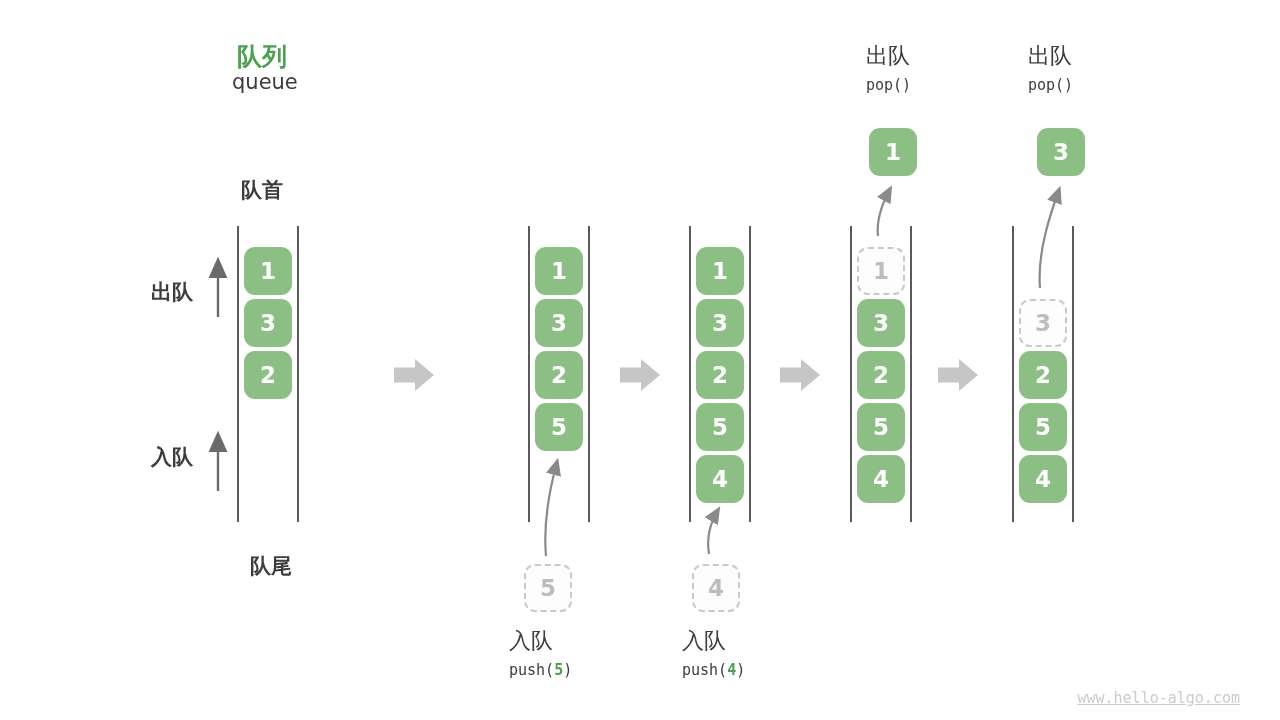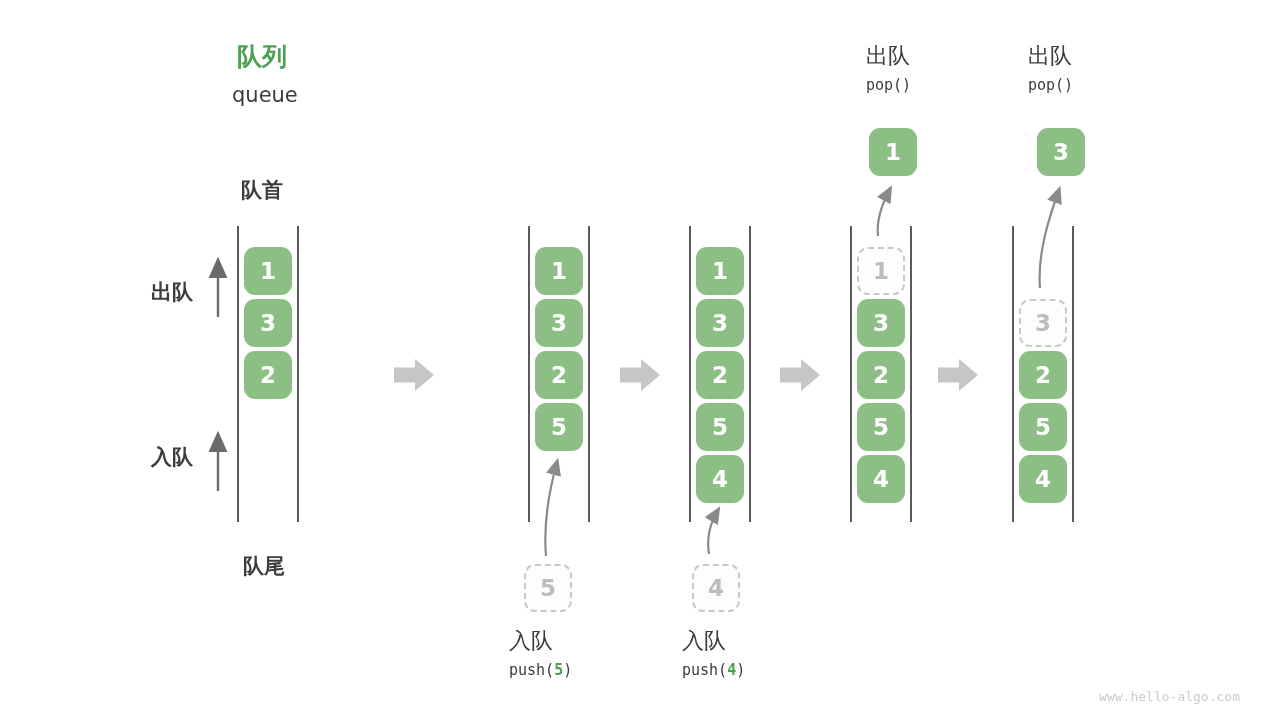--- a/index.html
+++ b/index.html
@@ -15,28 +15,28 @@
   html,body{margin:0;padding:0;background:#fff;}
   .canvas{
     position:relative;width:1280px;height:720px;background:#ffffff;
     font-family:"DejaVu Sans","Liberation Sans",sans-serif;
     overflow:hidden;
     margin-top:14px;
   }
   .abs{position:absolute;}
   #overlay{position:absolute;left:0;top:0;pointer-events:none;}
   .title-zh{left:237px;top:26px;font-size:25px;font-weight:bold;color:var(--accent-green);}
-  .title-en{left:232px;top:69px;font-size:21px;color:var(--text-dark);}
+  .title-en{left:232px;top:56px;font-size:21px;color:var(--text-dark);}
   .lbl{font-size:21px;font-weight:bold;color:var(--text-dark);}
   .lbl-front{left:241px;top:162px;}
-  .lbl-rear{left:243px;top:538px;}
+  .lbl-rear{left:250px;top:538px;}
   .lbl-deq{left:151px;top:264px;}
   .lbl-enq{left:151px;top:429px;}
   .watermark{right:40px;top:675px;font-family:"DejaVu Sans Mono","Liberation Mono",monospace;
-    font-size:13px;color:var(--watermark-gray);}
+    font-size:15px;color:var(--watermark-gray);text-decoration:underline;}
   .wall{width:2px;background:var(--wall-gray);}
   .cell{
     width:48px;height:48px;border-radius:11px;display:flex;align-items:center;justify-content:center;
     font-size:23px;font-weight:600;box-sizing:border-box;
   }
   .cell.solid{background:var(--cell-green);color:#ffffff;}
   .cell.dashed{background:#fdfdfd;border:2px dashed var(--dashed-gray);color:#bdbdbd;}
   .ann{line-height:1;}
   .ann .zh{font-size:22px;color:var(--text-dark);}
   .ann .code{margin-top:11px;font-family:"DejaVu Sans Mono","Liberation Mono",monospace;

